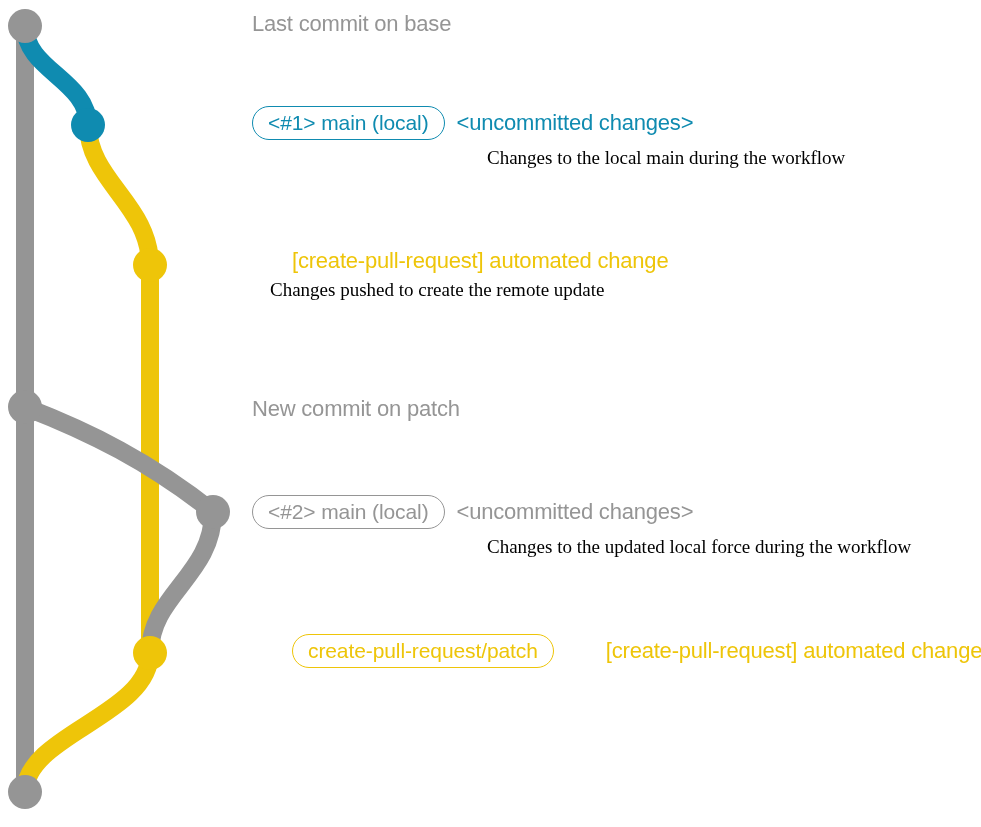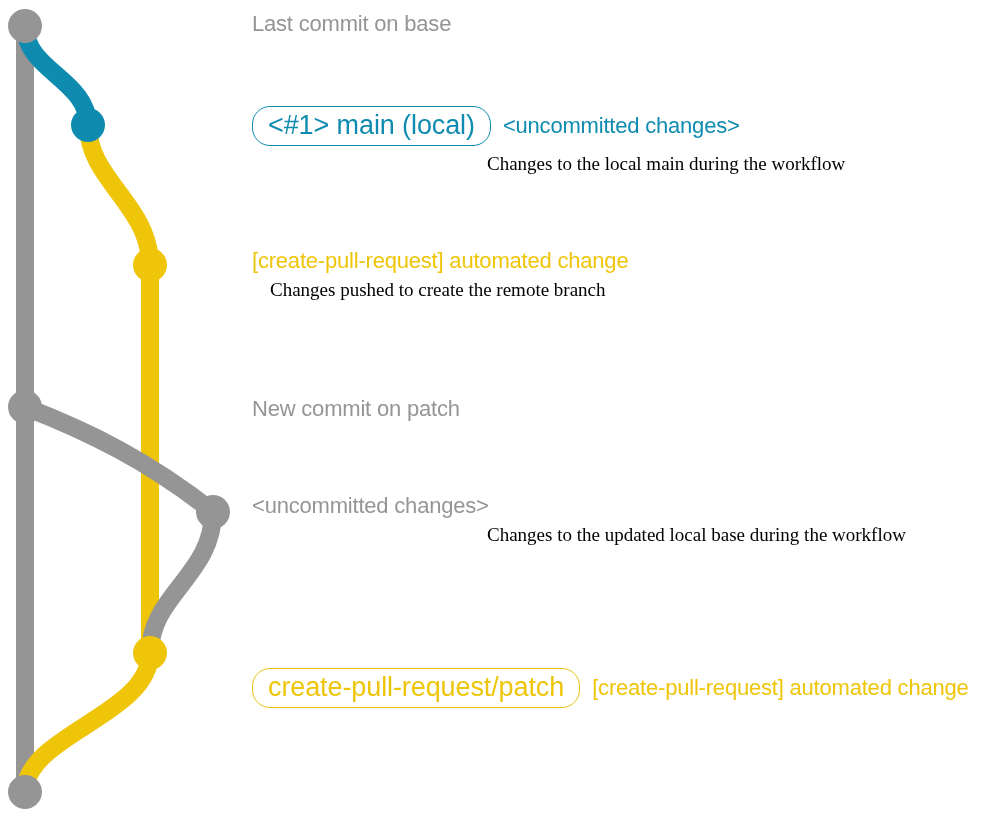--- a/index.html
+++ b/index.html
@@ -42,21 +42,21 @@
     align-items: center;
     gap: 12px;
     white-space: nowrap;
   }
 
   .pill {
     display: inline-block;
     border: 1.6px solid currentColor;
     border-radius: 18px;
     padding: 5px 15px 6px 15px;
-    font-size: 27px;
+    font-size: 21px;
     line-height: 1;
     letter-spacing: -0.1px;
   }
 
   .head-label {
     font-size: 22px;
     line-height: 1;
     letter-spacing: -0.2px;
     white-space: nowrap;
   }
@@ -65,29 +65,29 @@
     font-family: "Liberation Serif", serif;
     font-size: 19px;
     color: #000000;
     white-space: nowrap;
     margin-top: 7px;
   }
 
   
   .c-gray  { color: #959595; }
   .c-blue  { color: #0f8bb0; }
-  .c-yellow{ color: #eec509; }
+  .c-yellow{ color: #eec509; margin-left: 40px; }
 
   
   #row-last-commit   { top: 13px; }
   #row-local-1       { top: 106px; }
   #row-automated-1   { top: 250px; }
   #row-new-commit    { top: 398px; }
   #row-local-2       { top: 495px; }
-  #row-automated-2   { top: 668px; }
+  #row-automated-2   { top: 634px; }
   #row-merge         { top: 778px; }
 
   
   #row-local-1 .desc     { margin-left: 235px; }
   #row-automated-1 .desc { margin-left: 18px; }
   #row-local-2 .desc     { margin-left: 235px; }
   #row-automated-2 .desc { margin-left: 315px; }
 </style>
 </head>
 <body>
@@ -133,34 +133,35 @@
       <span class="pill c-blue">&lt;#1&gt; main (local)</span>
       <span class="head-label c-blue">&lt;uncommitted changes&gt;</span>
     </div>
     <div class="desc">Changes to the local main during the workflow</div>
   </div>
 
   <div class="row" id="row-automated-1">
     <div class="row-head">
       <span class="head-label c-yellow">[create-pull-request] automated change</span>
     </div>
-    <div class="desc">Changes pushed to create the remote branch</div>
+    <div class="desc">Changes pushed to create the remote update</div>
   </div>
 
   <div class="row" id="row-new-commit">
     <div class="row-head">
       <span class="head-label c-gray">New commit on patch</span>
     </div>
   </div>
 
   <div class="row" id="row-local-2">
     <div class="row-head">
+      <span class="pill c-gray">&lt;#2&gt; main (local)</span>
       <span class="head-label c-gray">&lt;uncommitted changes&gt;</span>
     </div>
-    <div class="desc">Changes to the updated local base during the workflow</div>
+    <div class="desc">Changes to the updated local force during the workflow</div>
   </div>
 
   <div class="row" id="row-automated-2">
     <div class="row-head">
       <span class="pill c-yellow">create-pull-request/patch</span>
       <span class="head-label c-yellow">[create-pull-request] automated change</span>
     </div>
   </div>
 
 

